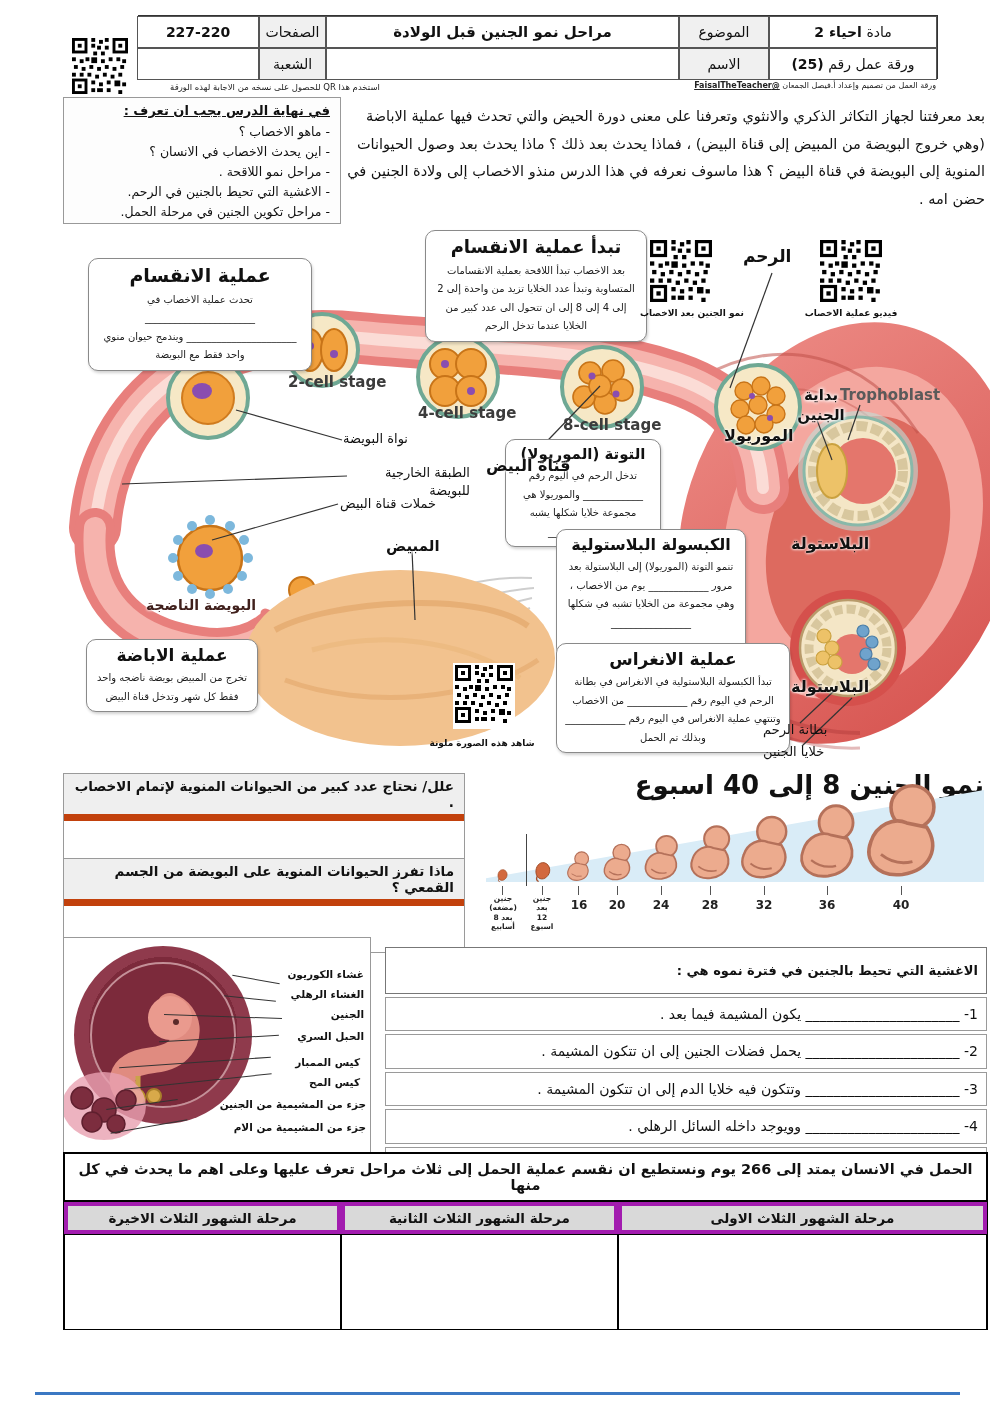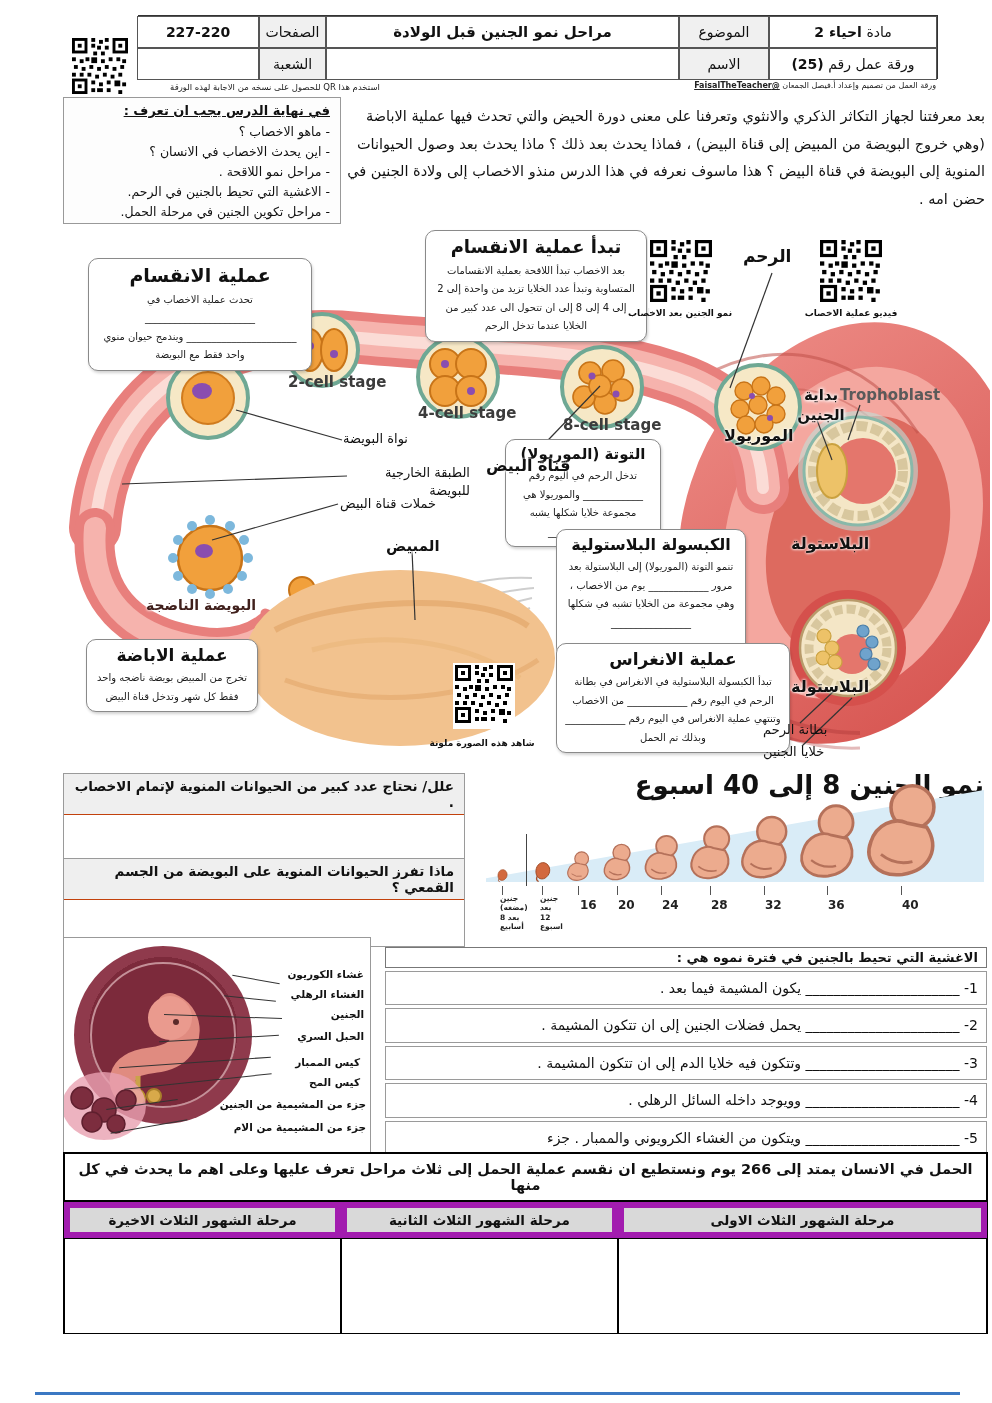--- a/index.html
+++ b/index.html
@@ -33,49 +33,49 @@
   .dlabel{position:absolute;font-size:13px;white-space:nowrap;}
   .b15{font-weight:bold;font-size:15px;}
   .b16{font-weight:bold;font-size:16px;text-shadow:0 0 3px #fff,0 0 3px #fff;}
   .b17{font-weight:bold;font-size:17px;}
   .latin{direction:ltr;font-size:15px;color:#3c3c3c;font-weight:600;}
   .halo{text-shadow:0 0 3px #fff,0 0 4px #fff,0 0 4px #fff;}
   .qrcap{position:absolute;font-size:9px;font-weight:bold;text-align:center;color:#111;}
   .qrbox{position:absolute;background:#fff;padding:2px;}
   
   .qbox{position:absolute;border:1px solid #9a9a9a;background:#fff;}
-  .qhead{background:#efefef;border-bottom:1px solid #c2410c;font-size:13.5px;font-weight:600;
+  .qhead{background:#efefef;border-bottom:7px solid #c2410c;font-size:13.5px;font-weight:600;
          padding:4px 10px;}
   
   .growth{position:absolute;left:480px;top:768px;width:512px;height:170px;}
   .gtitle{position:absolute;right:8px;top:2px;font-size:26px;font-weight:bold;}
   .wedge{position:absolute;left:6px;top:22px;width:498px;height:92px;background:#d9ecf7;
          clip-path:polygon(0 96%,100% 0,100% 100%,0 100%);}
   .fet{position:absolute;}
   .tick{position:absolute;width:1px;height:9px;background:#555;top:118px;}
-  .wk{position:absolute;top:130px;font-size:12px;font-weight:bold;text-align:left;color:#222;
-      white-space:pre-line;line-height:1.25;margin-left:16px;}
+  .wk{position:absolute;top:130px;font-size:12px;font-weight:bold;text-align:center;color:#222;
+      white-space:pre-line;line-height:1.25;}
   .wk.small{font-size:7.5px;top:126px;}
   .gdiv{position:absolute;left:46px;top:66px;width:1px;height:52px;background:#444;}
   
   .memfig{position:absolute;left:63px;top:937px;width:308px;height:216px;border:1px solid #999;background:#fff;}
   .mcircle{position:absolute;left:10px;top:8px;width:178px;height:178px;border-radius:50%;
            background:radial-gradient(circle at 50% 48%, #7c2a3b 0 58%, #8f3a4c 58% 78%, #aa5264 78% 92%, #b86b7a 92% 100%);}
   .mlab{position:absolute;font-size:10.5px;font-weight:bold;white-space:nowrap;}
   .lead{position:absolute;height:0;border-top:1px solid #333;}
   
   .memlist{position:absolute;left:385px;top:947px;width:602px;}
-  .mtitle{border:1px solid #777;padding:2px 8px;font-weight:bold;font-size:13px;margin-bottom:3px;background:#fff;}
+  .mtitle{border:1px solid #777;padding:15px 8px;font-weight:bold;font-size:13px;margin-bottom:3px;background:#fff;}
   .mrow{border:1px solid #9a9a9a;padding:5px 8px;font-size:14px;margin-bottom:3px;background:#fff;line-height:1.6;}
   .note{font-size:9px;font-weight:bold;}
   
   .ptable{position:absolute;left:63px;top:1152px;width:925px;}
   .pt-caption{border:2px solid #000;font-weight:bold;text-align:center;font-size:14.5px;padding:7px 4px;background:#fff;}
   .pt-grid{display:grid;grid-template-columns:40% 30% 30%;direction:rtl;border-left:1px solid #000;border-right:1px solid #000;}
-  .pt-h{background:#d9d9d9;border:6px solid #a21caf;text-align:center;font-size:13.5px;font-weight:600;padding:4px;}
+  .pt-h{background:#d9d9d9;border:4px solid #a21caf;text-align:center;font-size:13.5px;font-weight:600;padding:4px;}
   .pt-c{border:1px solid #000;height:96px;background:#fff;}
   .footline{position:absolute;left:35px;top:1392px;width:925px;height:3px;background:#3b78c3;}
 </style>
 </head>
 <body>
 
 <svg width="0" height="0" style="position:absolute">
   <symbol id="qrsym" viewBox="0 0 29 29">
     <rect width="29" height="29" fill="#fff"></rect>
     <g fill="#000">
@@ -358,21 +358,21 @@
     <div class="callout" style="left:26px;top:411px;width:172px;">
       <h4 style="font-size:17px">عملية الاباضة</h4>
       <p>تخرج من المبيض بويضة ناضجه واحد فقط كل شهر وتدخل قناة البيض</p>
     </div>
 
     <div class="qrbox" style="left:588px;top:10px;">
       <svg width="62" height="62">
           <use href="#qrsym"></use>
         </svg>
     </div>
-    <div class="qrcap" style="left:556px;top:80px;width:128px;">نمو الجنين بعد الاخصاب</div>
+    <div class="qrcap" style="left:556px;top:80px;width:128px;text-align:right;">نمو الجنين بعد الاخصاب</div>
     <div class="qrbox" style="left:758px;top:10px;">
       <svg width="62" height="62">
           <use href="#qrsym"></use>
         </svg>
     </div>
     <div class="qrcap" style="left:737px;top:80px;width:108px;">فيديو عملية الاخصاب</div>
     <div class="qrbox" style="left:393px;top:435px;">
       <svg width="58" height="58">
           <use href="#qrsym"></use>
         </svg>

